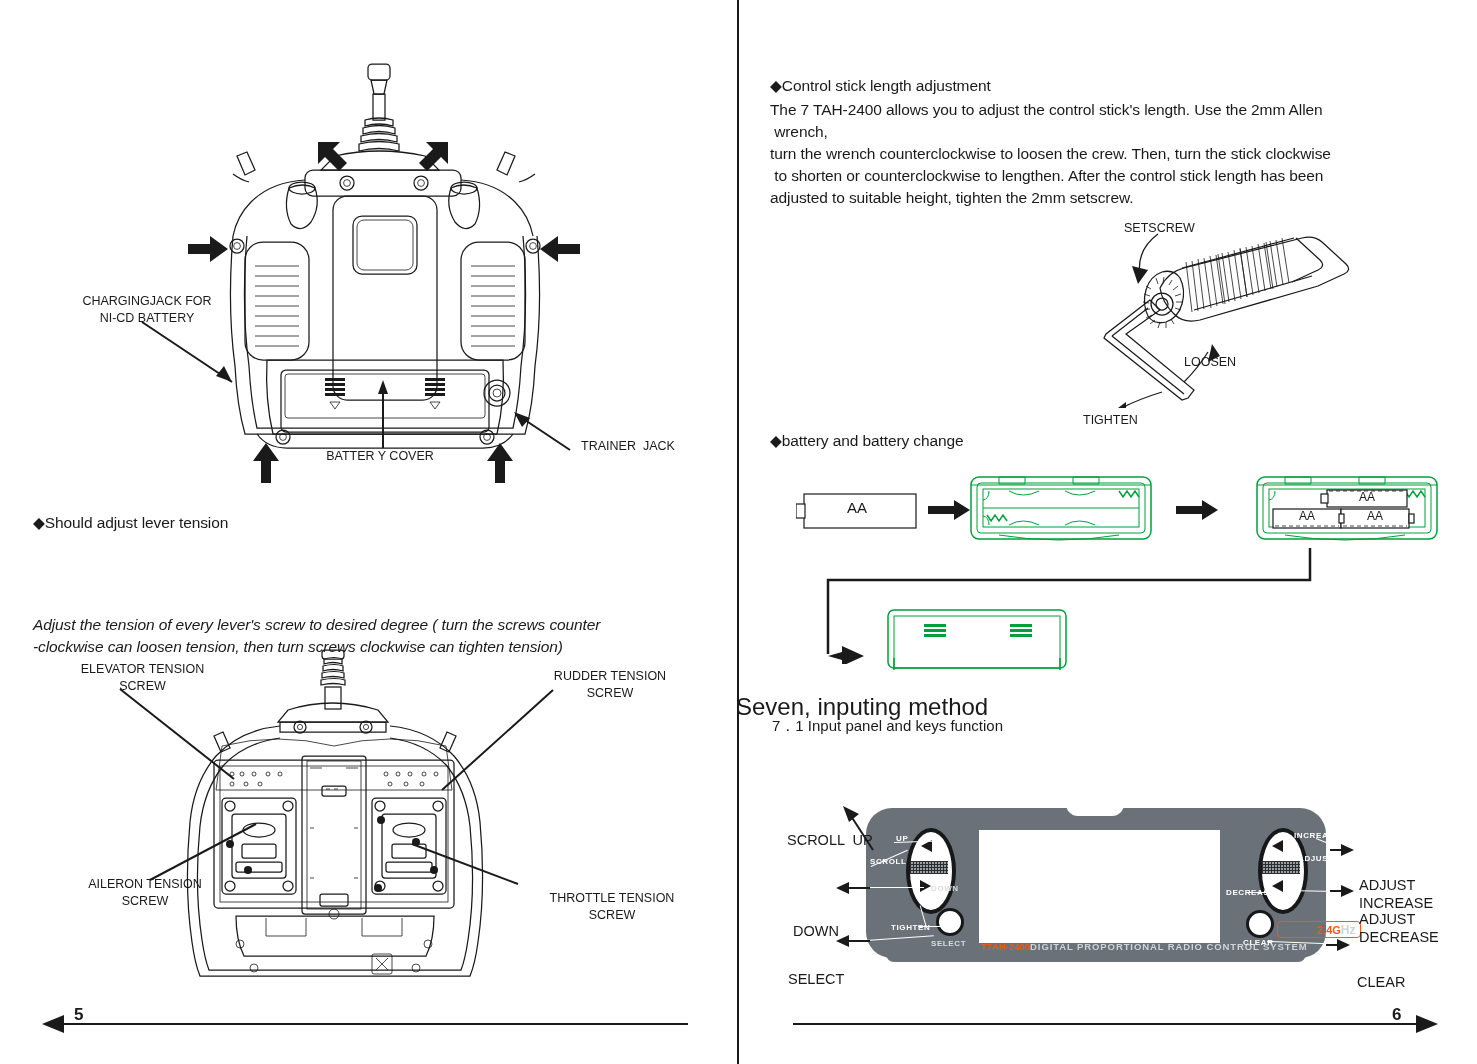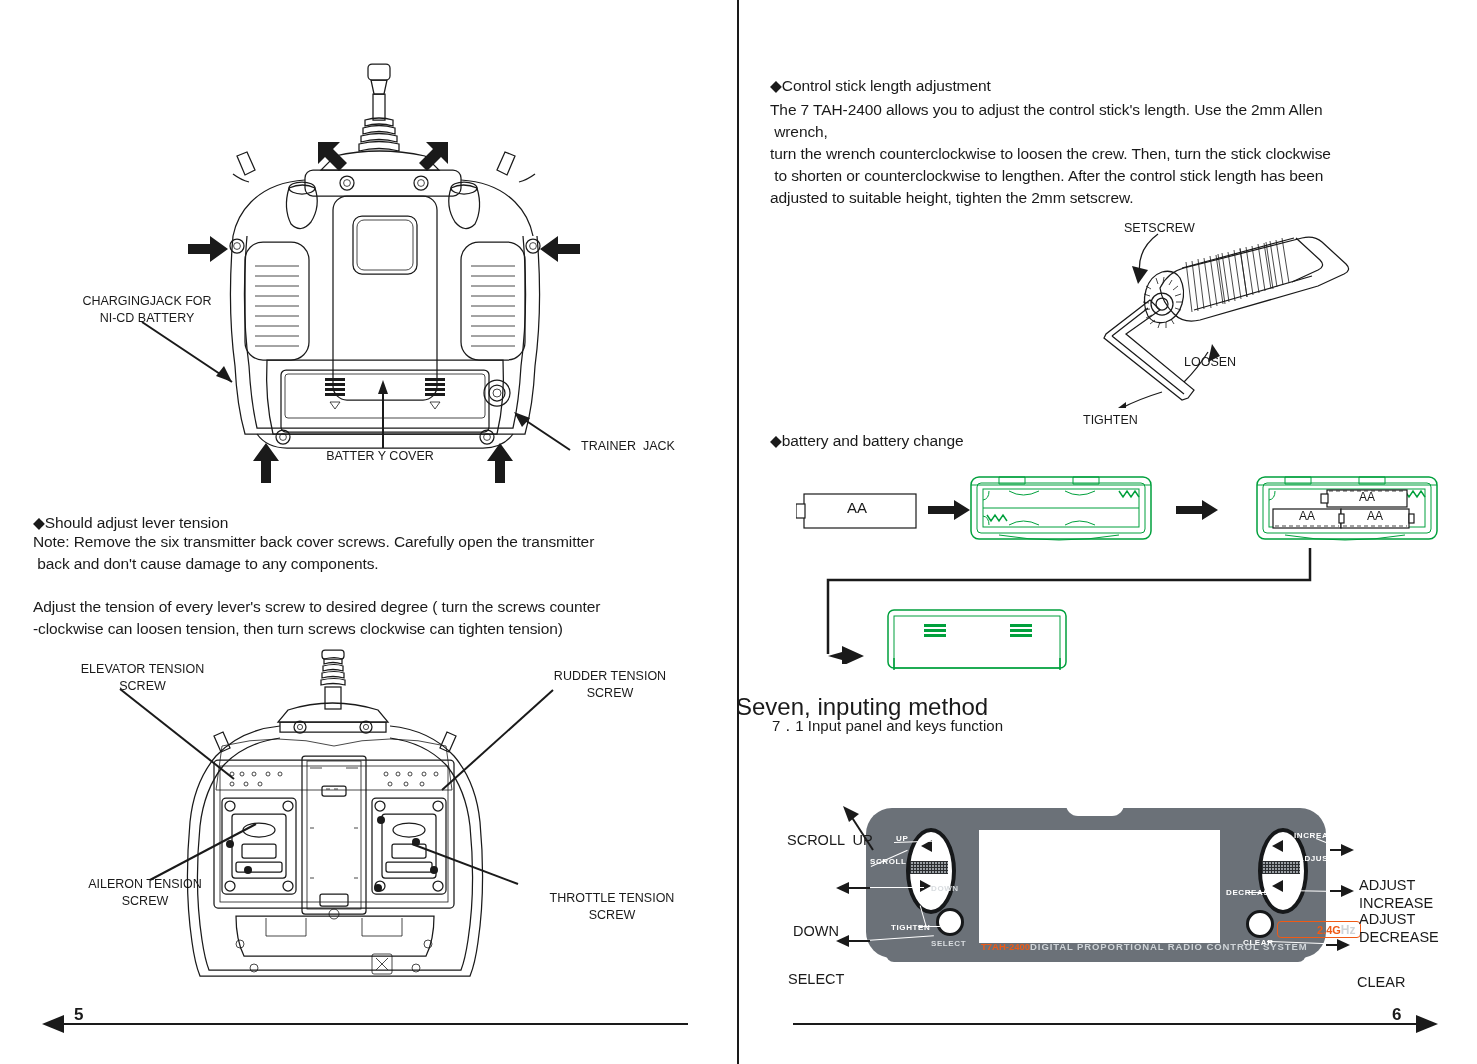--- a/index.html
+++ b/index.html
@@ -200,23 +200,21 @@
       <path d="M6 0 L22 6 L14 15 Z" fill="#1a1a1a"></path>
     </svg>
   </div>
 
   <div class="lbl" style="left:47px;top:293px;width:200px;">CHARGINGJACK FOR
 NI-CD BATTERY</div>
   <div class="lbl" style="left:300px;top:448px;width:160px;">BATTER Y COVER</div>
   <div class="lbl lbl-l" style="left:548px;top:438px;width:160px;">TRAINER  JACK</div>
 
   <div class="txt body-txt" style="left:33px;top:512px;">◆Should adjust lever tension</div>
-  <div class="txt body-txt" style="left:33px;top:531px;">Note: Remove the six transmitter back cover screws. Carefully open the transmitter
- back and don't cause damage to any components.</div>
-  <div class="txt body-txt" style="left:33px;top:596px;">Adjust the tension of every lever's screw to desired degree ( turn the screws counter
+  <div class="txt body-txt" style="left:33px;top:614px;font-style:italic;">Adjust the tension of every lever's screw to desired degree ( turn the screws counter
 -clockwise can loosen tension, then turn screws clockwise can tighten tension)</div>
 
   <div class="fat" style="left:170px;top:648px;">
     <svg width="330" height="330" viewBox="0 0 330 330">
       <g class="ln">
         <rect x="152" y="2" width="22" height="9" rx="3"></rect>
         <path d="M154 11 q11 -3 18 0 v5 q-9 -3 -18 0 z"></path>
         <path d="M153 18 q12 -3 20 0 v5 q-10 -3 -20 0 z"></path>
         <path d="M152 25 q13 -3 22 0 v5 q-11 -3 -22 0 z"></path>
         <path d="M151 32 q14 -3 24 0 v5 q-12 -3 -24 0 z"></path>

